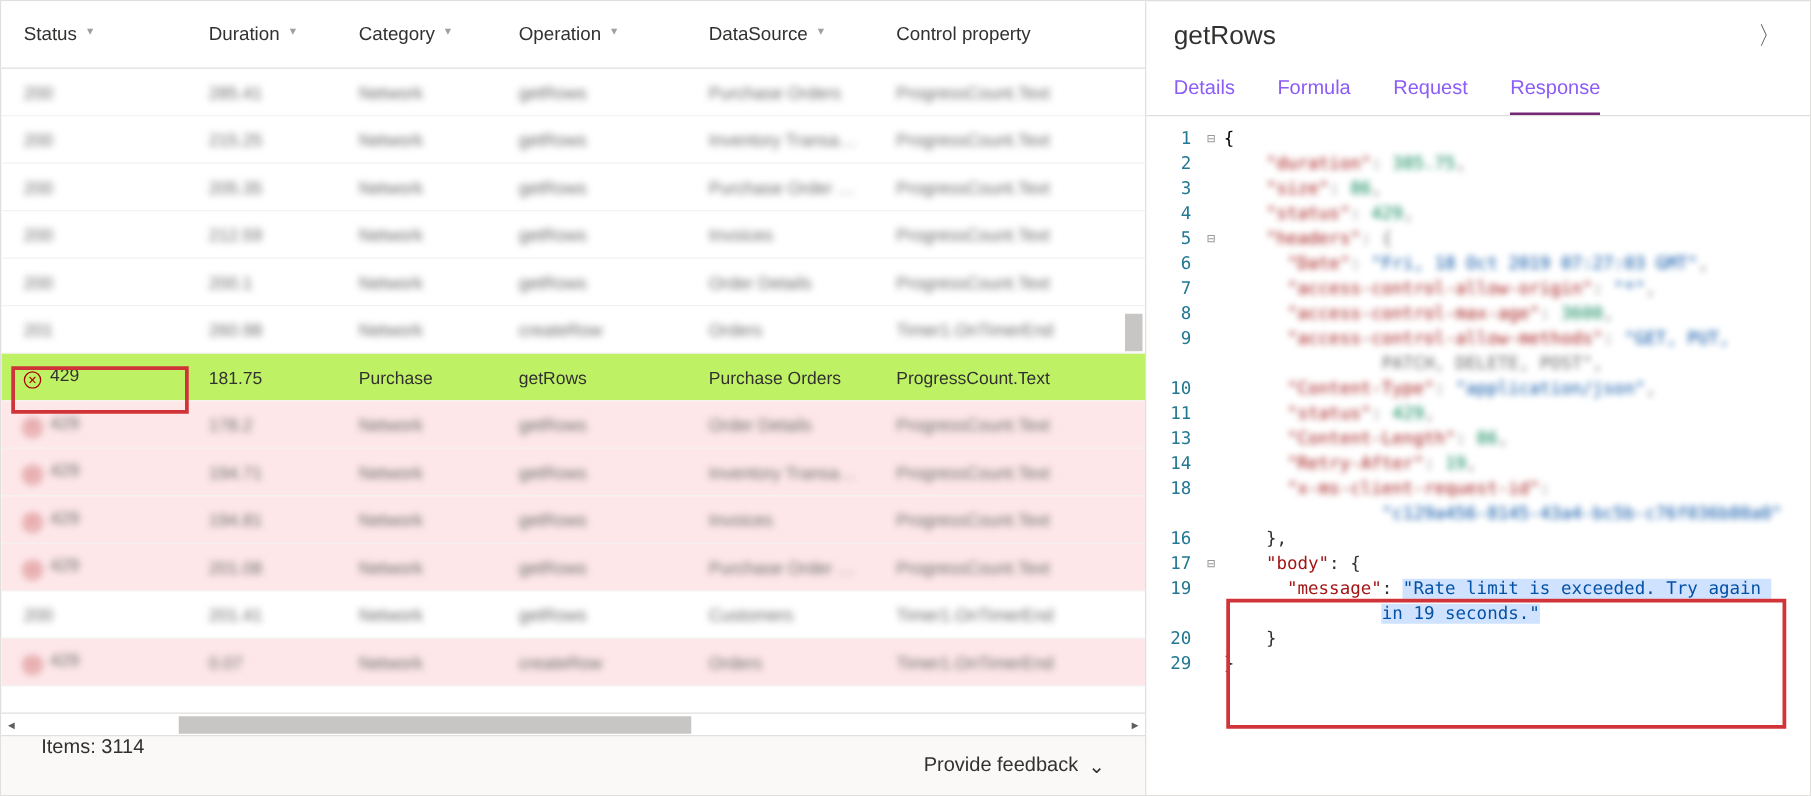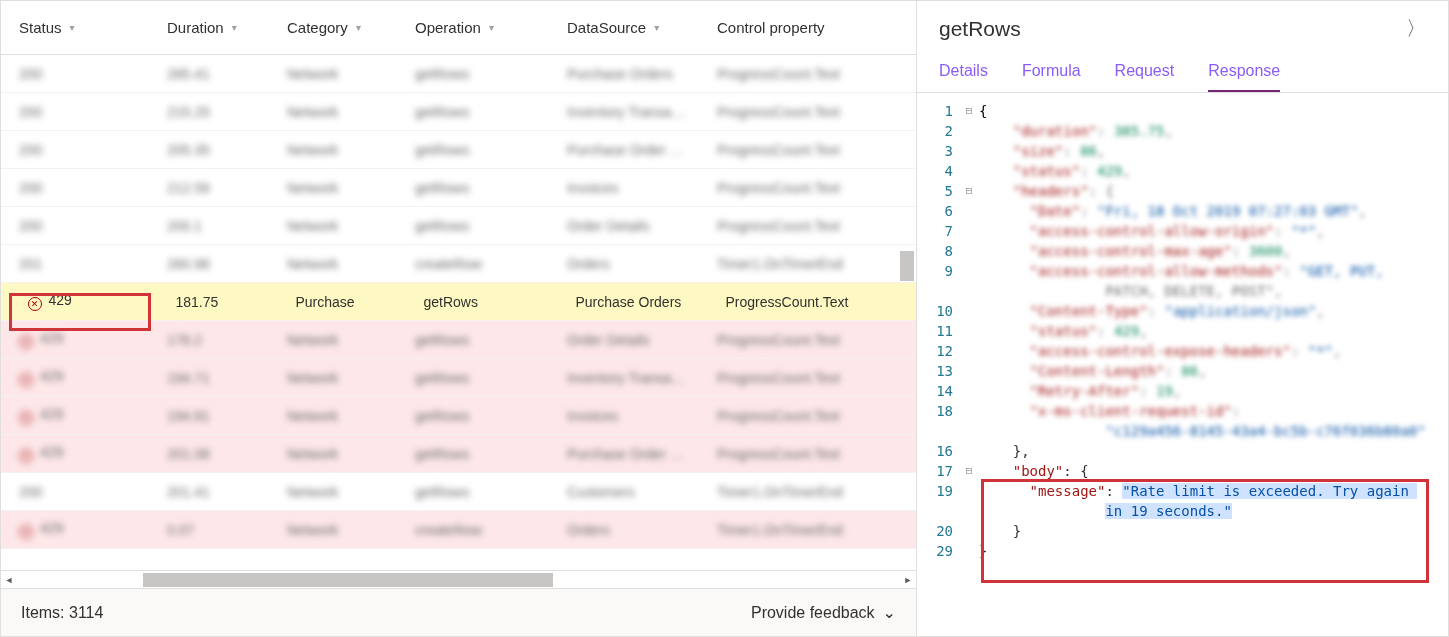--- a/index.html
+++ b/index.html
@@ -1,38 +1,38 @@
 <!DOCTYPE html>
 <html><head>
 <meta charset="utf-8">
 <style>
   * { box-sizing: border-box; margin: 0; padding: 0; }
   body { font-family: "Segoe UI", Arial, sans-serif; font-size: 14px; color: #323130; background: #fff; width: 1449px; height: 637px; overflow: hidden; display: flex; border: 1px solid #e1dfdd; }
   .left-pane { width: 916px; display: flex; flex-direction: column; border-right: 1px solid #e1dfdd; position: relative; }
   .right-pane { flex: 1; display: flex; flex-direction: column; }
   
   .thead { display: flex; border-bottom: 1px solid #e1dfdd; height: 54px; align-items: center; background: #fff; }
-  .th { padding: 0 10px 0 18px; display: flex; align-items: center; gap: 8px; color: #323130; font-size: 15px; }
+  .th { padding: 0 10px 0 18px; display: flex; align-items: flex-start; gap: 8px; color: #323130; font-size: 15px; }
   .th .sort { color: #a19f9d; font-size: 10px; }
   .col-status { width: 148px; }
   .col-duration { width: 120px; }
   .col-category { width: 128px; }
   .col-operation { width: 152px; }
   .col-datasource { width: 150px; }
   .col-control { width: 200px; }
   .tbody { flex: 1; overflow: hidden; position: relative; }
   .row { display: flex; height: 38px; align-items: center; border-bottom: 1px solid #f3f2f1; }
   .row.err { background: #fde7e9; }
-  .row.selected { background: #fef9c3; justify-content: center; }
+  .row.selected { background: #bef264; }
   .cell { padding: 0 10px 0 18px; white-space: nowrap; overflow: hidden; text-overflow: ellipsis; }
   .blur { filter: blur(3px); color: #6b6b6b; }
   .err-icon { display: inline-block; width: 14px; height: 14px; border-radius: 50%; border: 1.2px solid #a80000; color: #a80000; font-size: 9px; line-height: 13px; text-align: center; margin-right: 7px; vertical-align: -2px; }
   .hilite { position: absolute; border: 3px solid #d13438; pointer-events: none; }
   .hilite-status { top: 292px; left: 8px; width: 142px; height: 38px; }
-  .footer { height: 48px; border-top: 1px solid #e1dfdd; display: flex; align-items: center; justify-content: space-between; padding: 0 20px; background: #faf9f8; }
+  .footer { height: 48px; border-top: 1px solid #e1dfdd; display: flex; justify-content: space-between; padding: 0 32px; background: #faf9f8; }
   .items-count { font-size: 16px; }
   .feedback { font-size: 16px; display: flex; gap: 8px; align-items: center; cursor: pointer; }
   .hscroll { height: 18px; border-top: 1px solid #e1dfdd; position: relative; background: #fff; display: flex; align-items: center; }
   .hscroll .arrow { width: 16px; height: 16px; font-size: 9px; color: #605e5c; text-align: center; line-height: 16px; cursor: pointer; }
   .hscroll .track { flex: 1; height: 14px; position: relative; }
   .hscroll .thumb { position: absolute; left: 126px; width: 410px; height: 14px; background: #c8c6c4; }
   .vscroll { position: absolute; right: 0; top: 54px; bottom: 66px; width: 18px; }
   .vscroll .thumb { position: absolute; top: 196px; width: 14px; height: 30px; background: #c8c6c4; right: 2px; }
   
   .rhead { display: flex; align-items: center; justify-content: space-between; padding: 14px 22px 8px 22px; }
@@ -276,25 +276,20 @@
         <div class="lnum">10</div>
         <div class="gutter"></div>
         <div class="src blur">      <span class="k-prop">"Content-Type"</span>: <span class="k-str">"application/json"</span>,</div>
       </div>
       <div class="ln">
         <div class="lnum">11</div>
         <div class="gutter"></div>
         <div class="src blur">      <span class="k-prop">"status"</span>: <span class="k-num">429</span>,</div>
       </div>
       <div class="ln">
-        <div class="lnum">12</div>
-        <div class="gutter"></div>
-        <div class="src blur">      <span class="k-prop">"access-control-expose-headers"</span>: <span class="k-str">"*"</span>,</div>
-      </div>
-      <div class="ln">
         <div class="lnum">13</div>
         <div class="gutter"></div>
         <div class="src blur">      <span class="k-prop">"Content-Length"</span>: <span class="k-num">86</span>,</div>
       </div>
       <div class="ln">
         <div class="lnum">14</div>
         <div class="gutter"></div>
         <div class="src blur">      <span class="k-prop">"Retry-After"</span>: <span class="k-num">19</span>,</div>
       </div>
       <div class="ln">

